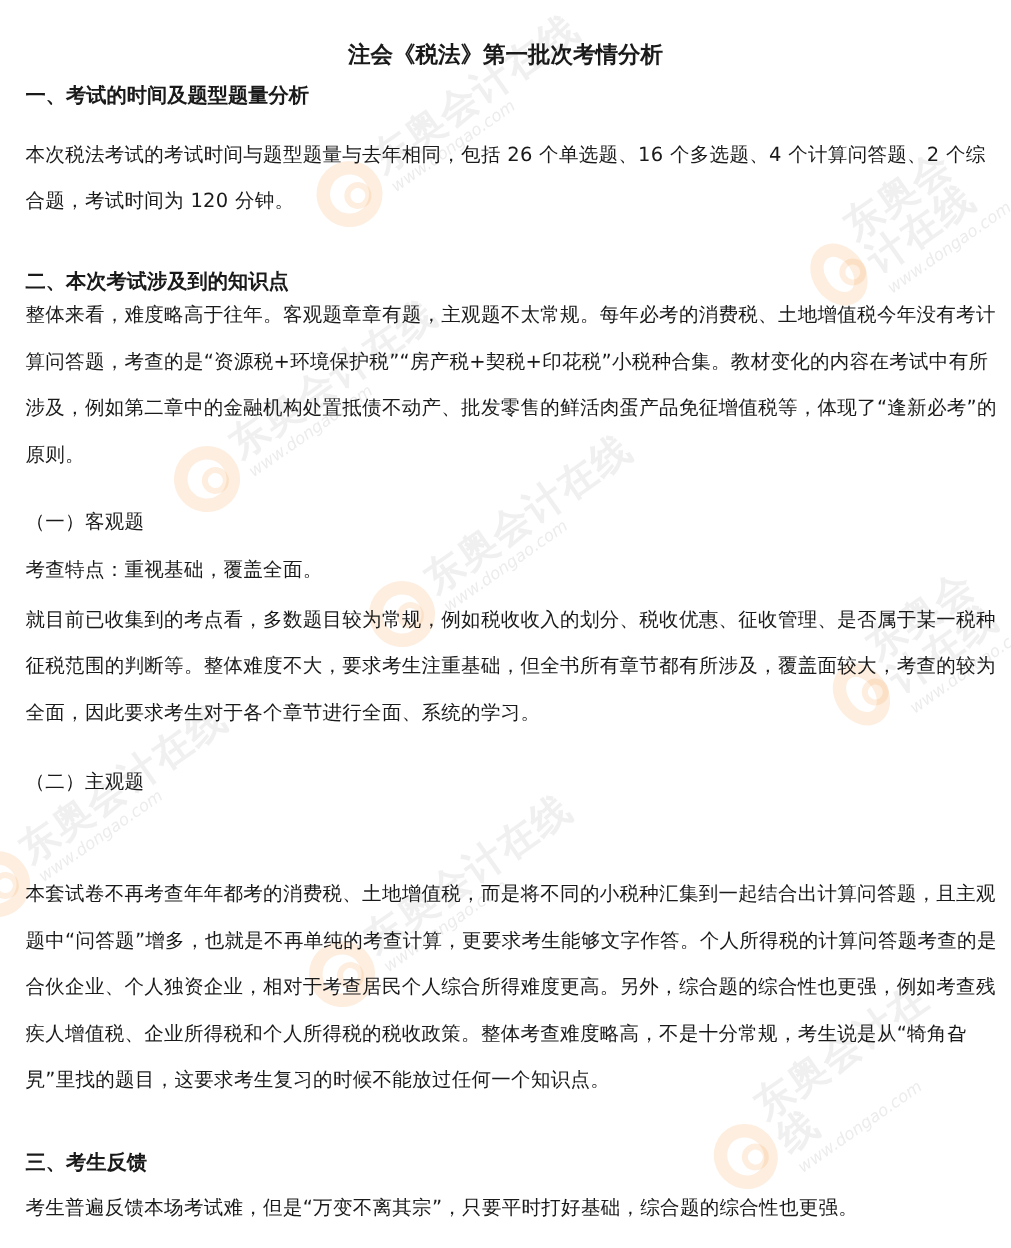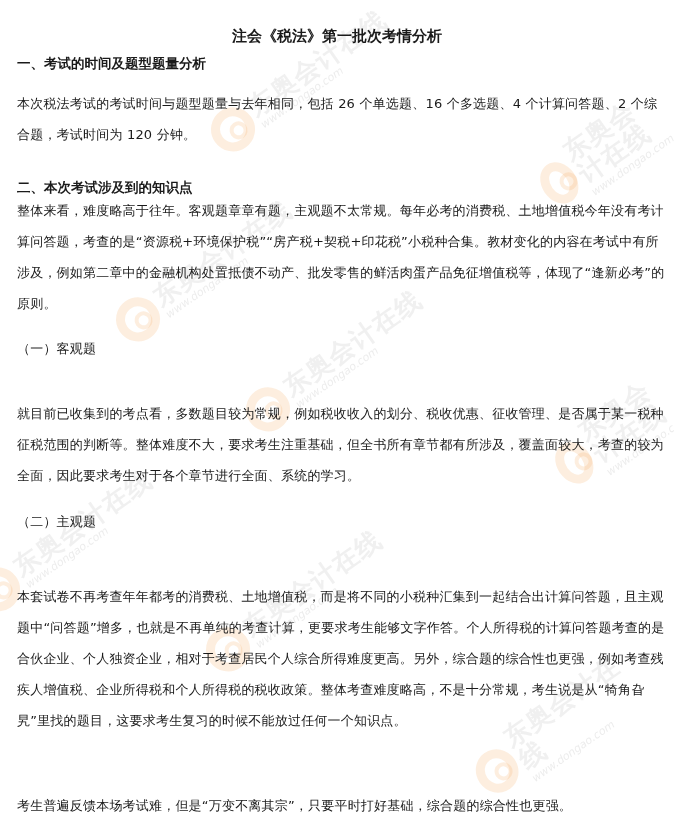--- a/index.html
+++ b/index.html
@@ -110,27 +110,33 @@
   <div class="row" style="top:163px;margin-top:16px;">
     <h2 class="h2">二、本次考试涉及到的知识点</h2>
   </div>
   <div class="row" style="top:195px;">
     <p class="p">整体来看，难度略高于往年。客观题章章有题，主观题不太常规。每年必考的消费税、土地增值税今年没有考计算问答题，考查的是“资源税+环境保护税”“房产税+契税+印花税”小税种合集。教材变化的内容在考试中有所涉及，例如第二章中的金融机构处置抵债不动产、批发零售的鲜活肉蛋产品免征增值税等，体现了“逢新必考”的原则。</p>
   </div>
 
   <div class="row" style="top:333px;">
     <p class="p">（一）客观题</p>
   </div>
+  <div class="row" style="top:365px;">
+    <p class="p">考查特点：重视基础，覆盖全面。</p>
+  </div>
   <div class="row" style="top:398px;">
     <p class="p">就目前已收集到的考点看，多数题目较为常规，例如税收收入的划分、税收优惠、征收管理、是否属于某一税种征税范围的判断等。整体难度不大，要求考生注重基础，但全书所有章节都有所涉及，覆盖面较大，考查的较为全面，因此要求考生对于各个章节进行全面、系统的学习。</p>
   </div>
 
   <div class="row" style="top:506px;">
     <p class="p">（二）主观题</p>
   </div>
   <div class="row" style="top:581px;">
     <p class="p">本套试卷不再考查年年都考的消费税、土地增值税，而是将不同的小税种汇集到一起结合出计算问答题，且主观题中“问答题”增多，也就是不再单纯的考查计算，更要求考生能够文字作答。个人所得税的计算问答题考查的是合伙企业、个人独资企业，相对于考查居民个人综合所得难度更高。另外，综合题的综合性也更强，例如考查残疾人增值税、企业所得税和个人所得税的税收政策。整体考查难度略高，不是十分常规，考生说是从“犄角旮旯”里找的题目，这要求考生复习的时候不能放过任何一个知识点。</p>
   </div>
 
+  <div class="row" style="top:766px;">
+    <h2 class="h2">三、考生反馈</h2>
+  </div>
   <div class="row" style="top:790px;">
     <p class="p">考生普遍反馈本场考试难，但是“万变不离其宗”，只要平时打好基础，综合题的综合性也更强。</p>
   </div>
 </div>
 
 </body></html>

